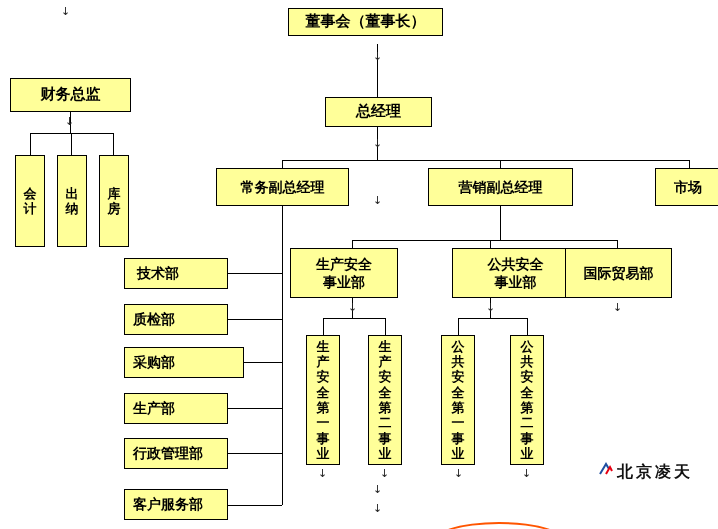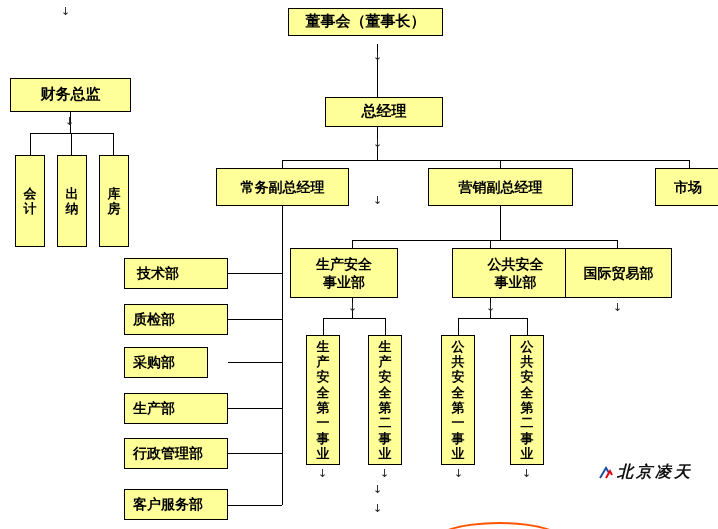--- a/index.html
+++ b/index.html
@@ -21,41 +21,41 @@
   .pmark{
     position:absolute;font-size:11px;color:#222;line-height:1;
     font-family:"DejaVu Sans",sans-serif;
   }
   
   #b-board{left:288px;top:8px;width:155px;height:28px;font-size:15px;}
   #b-finance{left:10px;top:78px;width:121px;height:34px;font-size:15px;}
   #b-accounting{left:15px;top:155px;width:30px;height:92px;}
   #b-cashier{left:57px;top:155px;width:30px;height:92px;}
   #b-warehouse{left:99px;top:155px;width:30px;height:92px;}
-  #b-gm{left:325px;top:97px;width:118px;height:30px;font-size:15px;}
+  #b-gm{left:325px;top:97px;width:107px;height:30px;font-size:15px;}
   #b-exec{left:216px;top:168px;width:133px;height:38px;}
   #b-marketing{left:428px;top:168px;width:145px;height:38px;}
   #b-market{left:655px;top:168px;width:66px;height:38px;}
   #b-tech{left:124px;top:258px;width:104px;height:31px;padding-left:12px;}
   #b-qc{left:124px;top:304px;width:104px;height:31px;}
-  #b-purchasing{left:124px;top:347px;width:84px;height:31px;}
+  #b-purchasing{left:124px;top:347px;width:120px;height:31px;}
   #b-production{left:124px;top:393px;width:104px;height:31px;}
   #b-admin{left:124px;top:438px;width:104px;height:31px;}
   #b-custserv{left:124px;top:489px;width:104px;height:31px;}
   #b-prodsafety{left:290px;top:248px;width:108px;height:50px;}
   #b-pubsafety{left:428px;top:248px;width:127px;height:50px;margin-left:24px;}
   #b-intltrade{left:565px;top:248px;width:107px;height:50px;}
   #b-ps1{left:306px;top:335px;width:34px;height:130px;}
   #b-ps2{left:368px;top:335px;width:34px;height:130px;}
   #b-pb1{left:441px;top:335px;width:34px;height:130px;}
   #b-pb2{left:510px;top:335px;width:34px;height:130px;}
   
   #logo{position:absolute;left:593px;top:460px;width:125px;height:64px;}
   #logo .brandwrap{position:relative;width:122px;height:36px;}
-  #logo .companyrow{display:flex;align-items:center;gap:4px;margin-top:2px;margin-left:6px;font-style:italic;}
+  #logo .companyrow{display:flex;align-items:flex-start;gap:4px;margin-top:2px;margin-left:6px;}
   #logo .company{font-weight:bold;font-size:16px;letter-spacing:3px;color:#111;}
   
   #bottom-arc{
     position:absolute;left:428px;top:522px;width:138px;height:42px;
     border:2px solid #FF5500;border-radius:50%;background:transparent;
   }
 </style>
 </head>
 <body>
 

